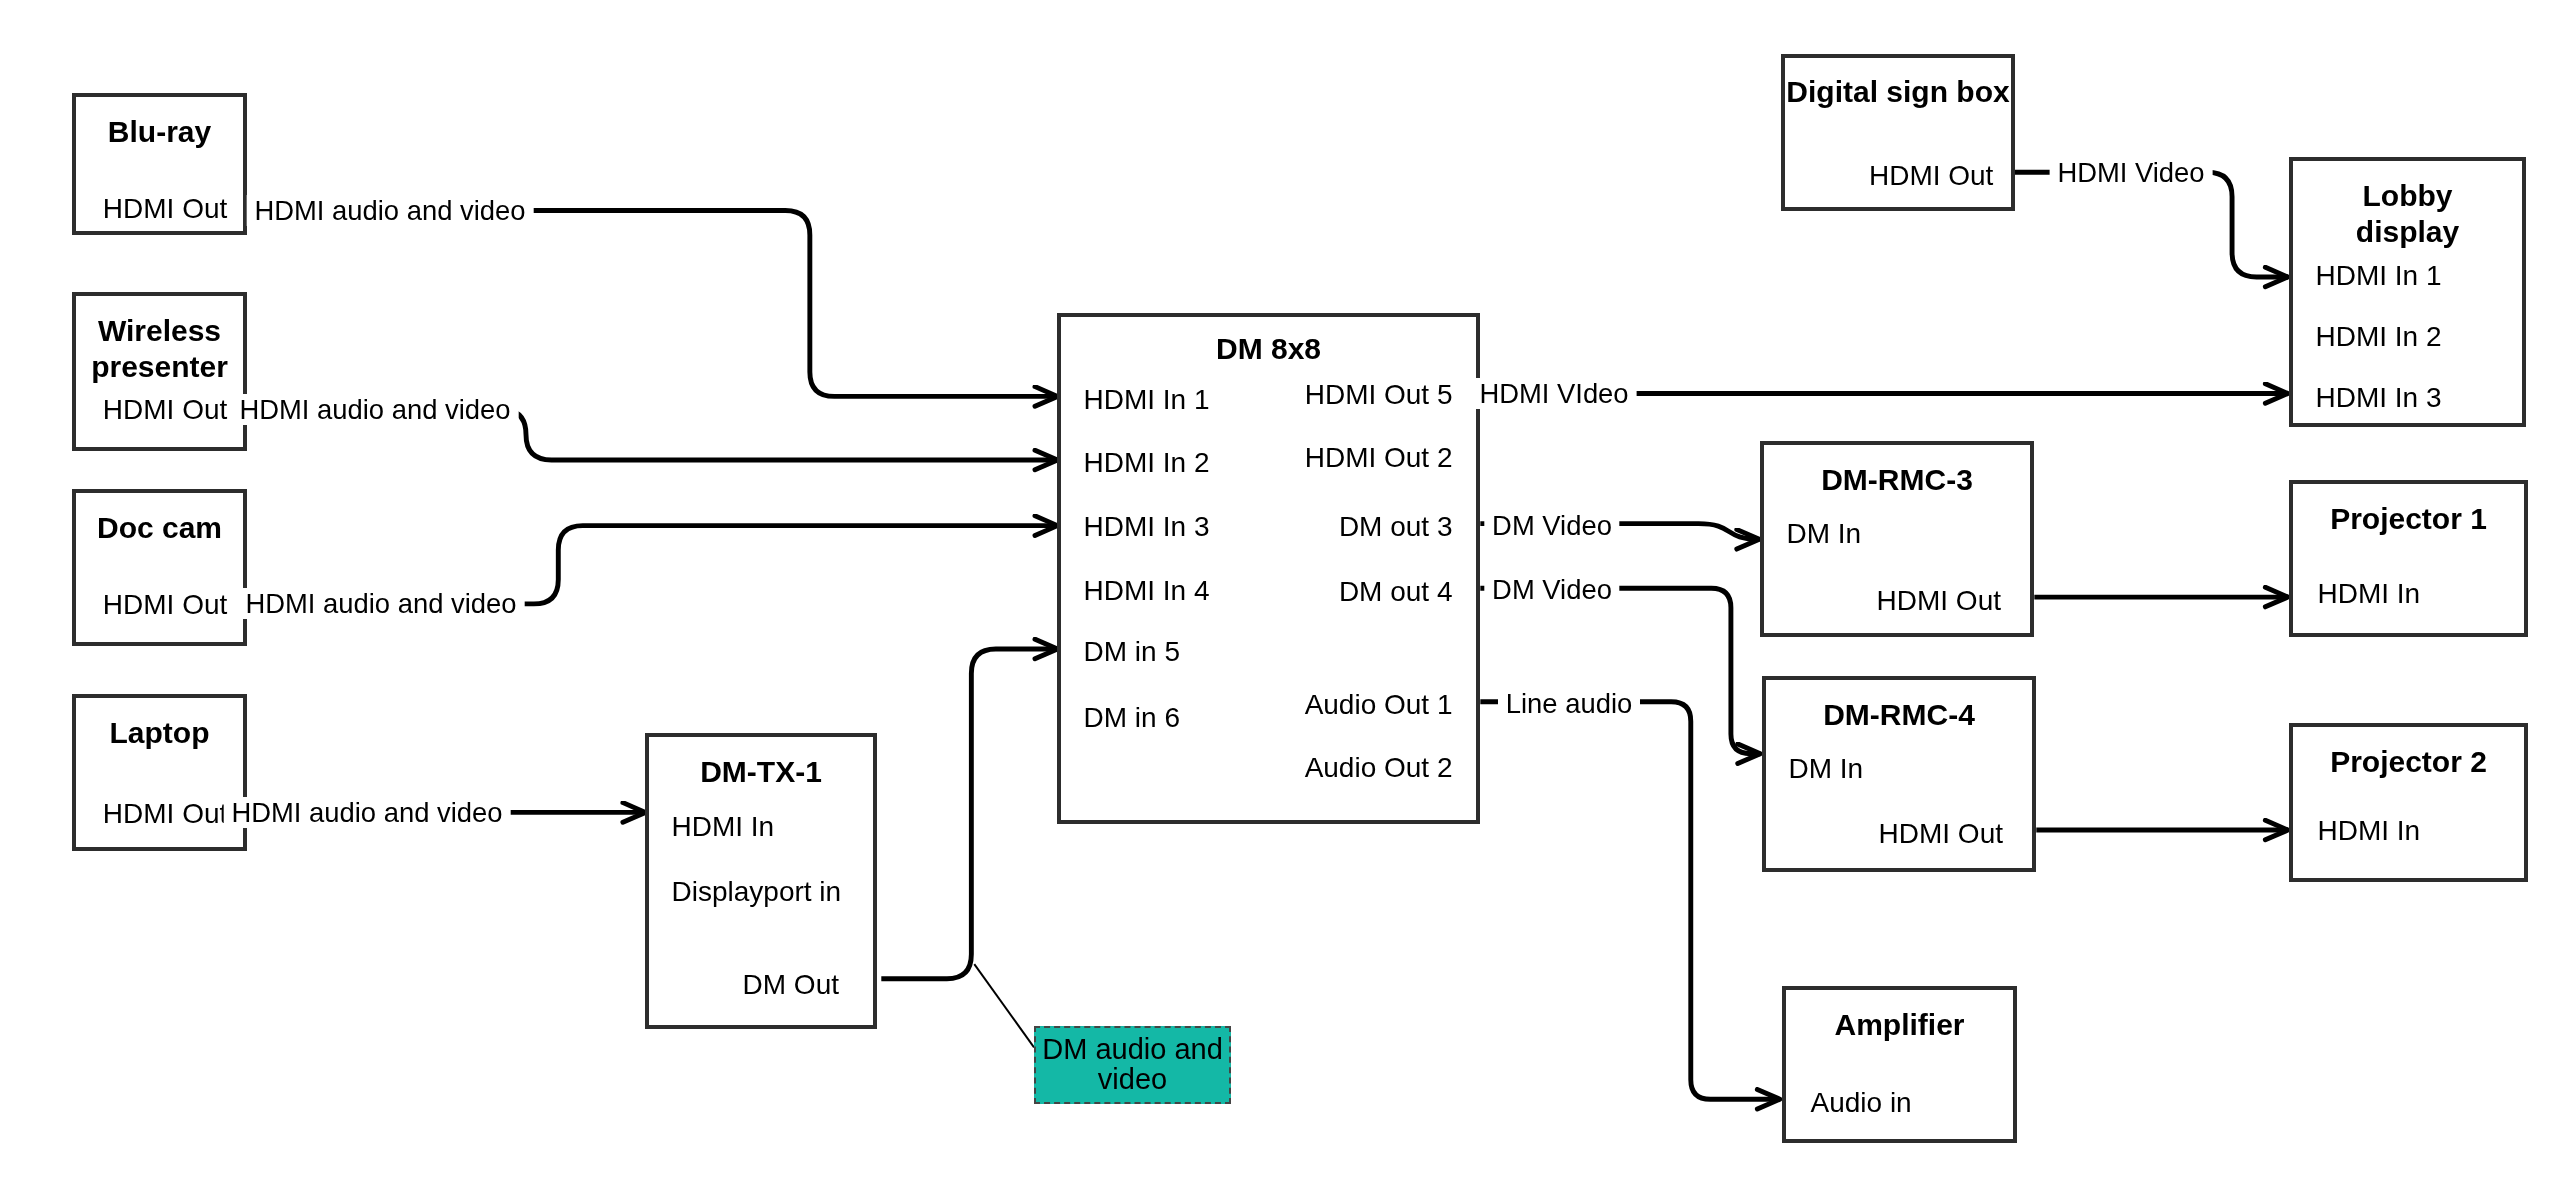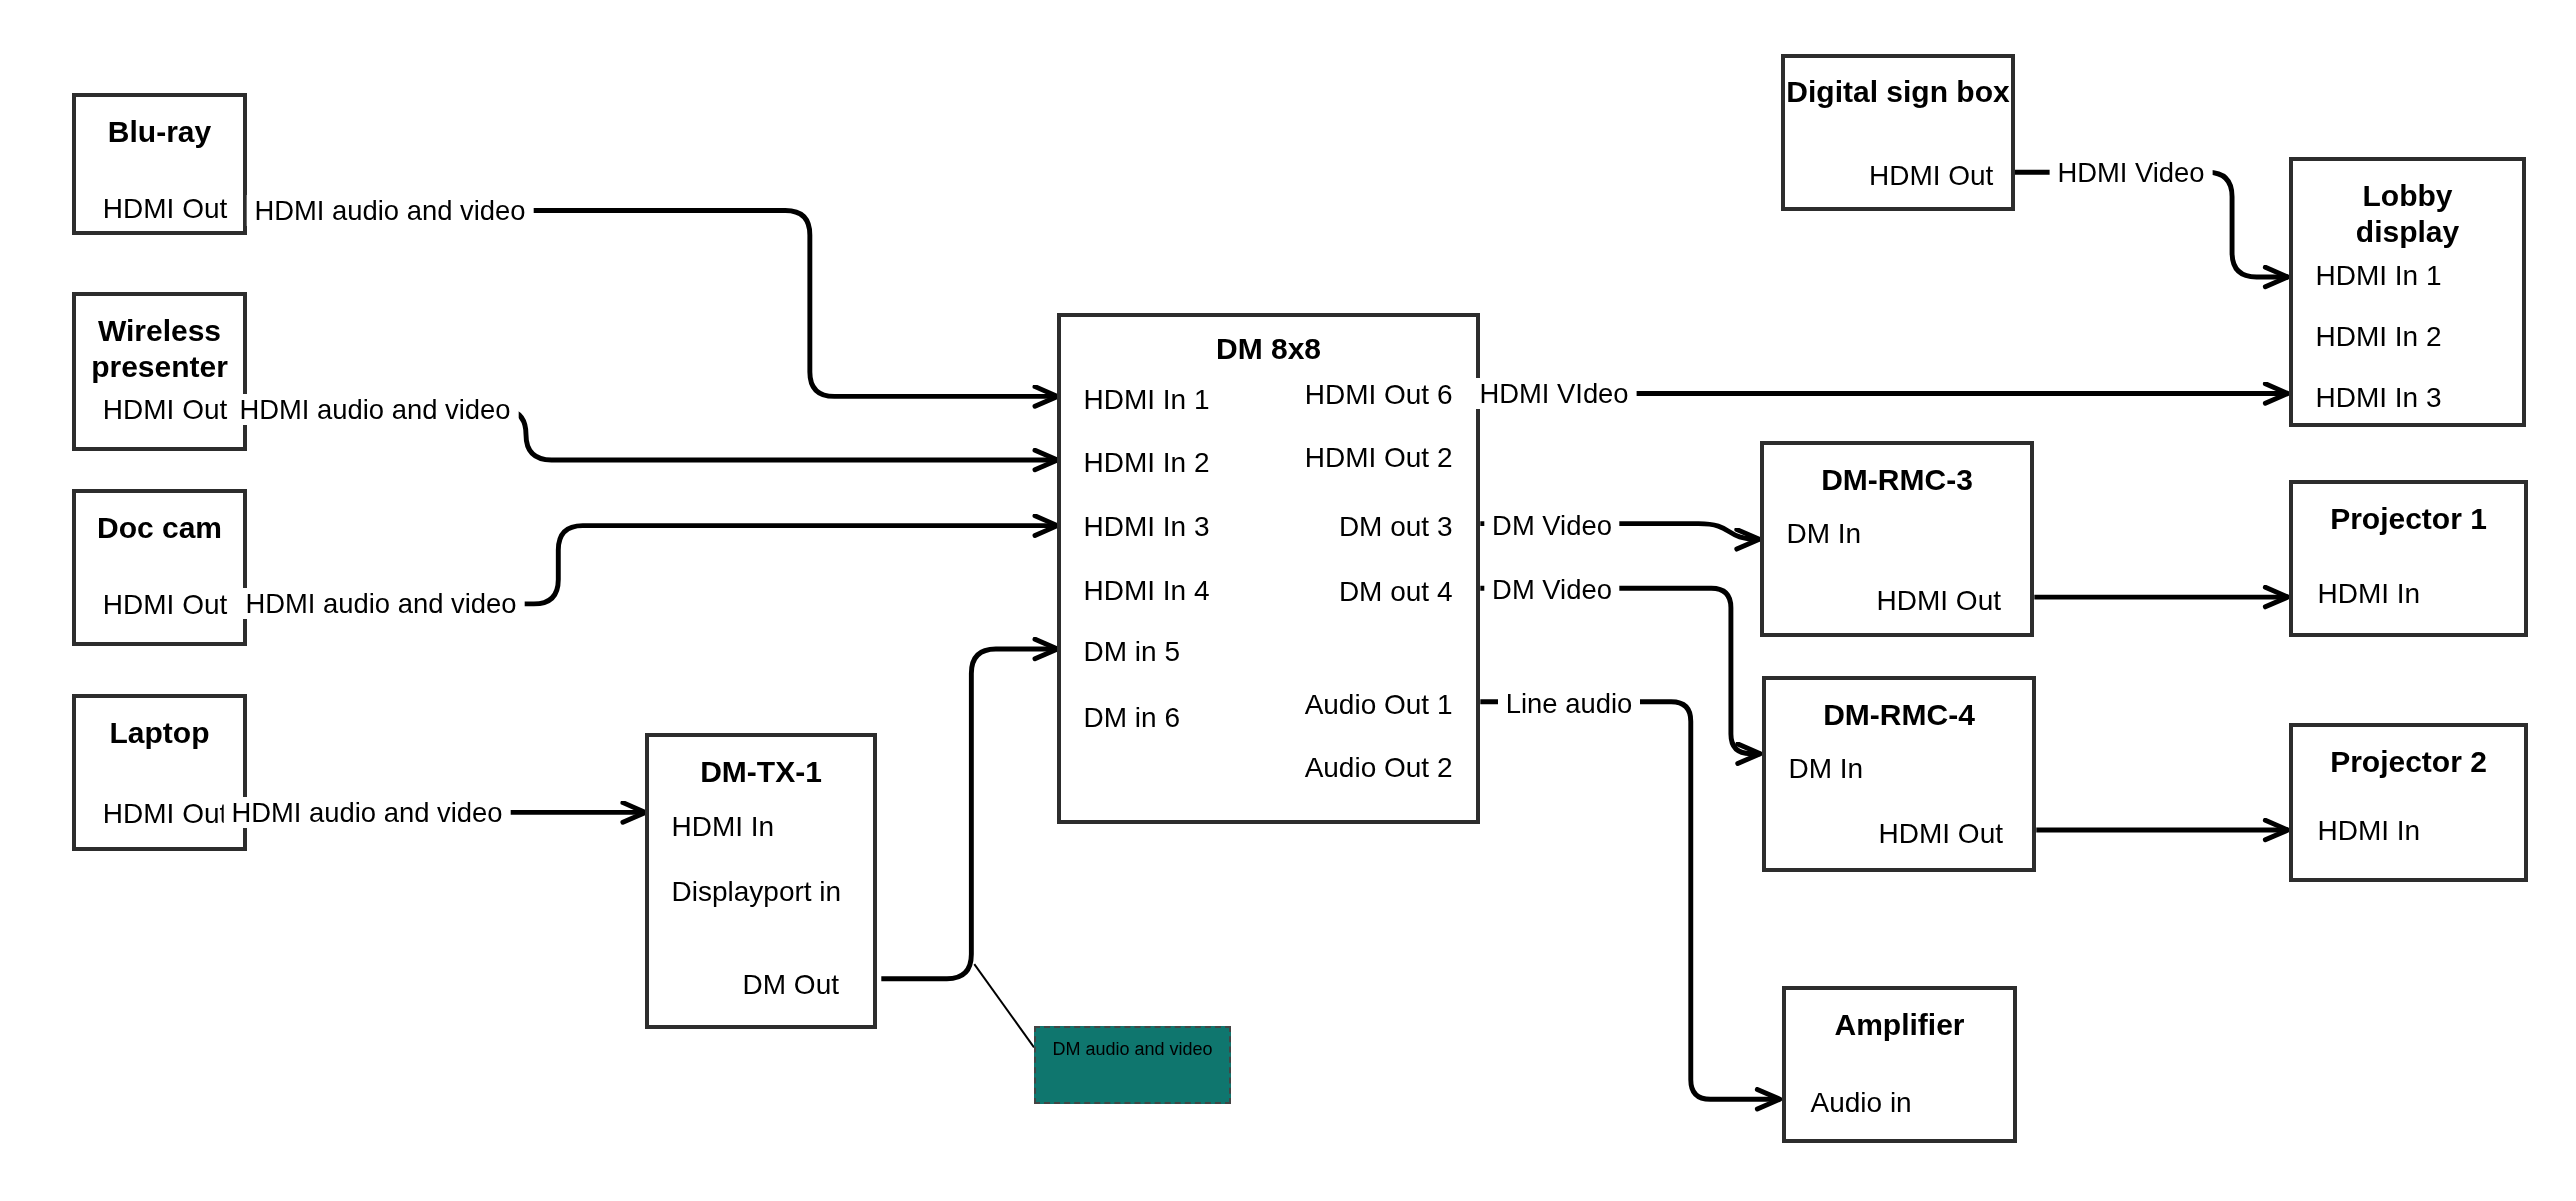--- a/index.html
+++ b/index.html
@@ -95,22 +95,22 @@
   #wl-out1     {left:1554px;top:378px;}
   #wl-dmv1     {left:1552px;top:510px;}
   #wl-dmv2     {left:1552px;top:574px;}
   #wl-lineaudio{left:1569px;top:688px;}
   
   #note{
     position:absolute;
     left:1034px;top:1026px;width:197px;height:78px;
     box-sizing:border-box;
     border:2px dashed #444;
-    background:#0f766e;
-    font-size:18px;
+    background:#14b8a6;
+    font-size:29px;
     line-height:30px;
     text-align:center;
     padding-top:5.9px;
   }
 </style>
 </head>
 <body>
 
 <div id="canvas">
 
@@ -165,21 +165,21 @@
   </div>
 
   <div class="node" id="n-dm8x8">
     <span class="title">DM 8x8</span>
     <span class="port in i0">HDMI In 1</span>
     <span class="port in i1">HDMI In 2</span>
     <span class="port in i2">HDMI In 3</span>
     <span class="port in i3">HDMI In 4</span>
     <span class="port in i4">DM in 5</span>
     <span class="port in i5">DM in 6</span>
-    <span class="port out o0">HDMI Out 6</span>
+    <span class="port out o0">HDMI Out 5</span>
     <span class="port out o1">HDMI Out 2</span>
     <span class="port out o2">DM out 3</span>
     <span class="port out o3">DM out 4</span>
     <span class="port out o4">Audio Out 1</span>
     <span class="port out o5">Audio Out 2</span>
   </div>
 
   <div class="node" id="n-digital">
     <span class="title">Digital sign box</span>
     <span class="port pr">HDMI Out</span>

